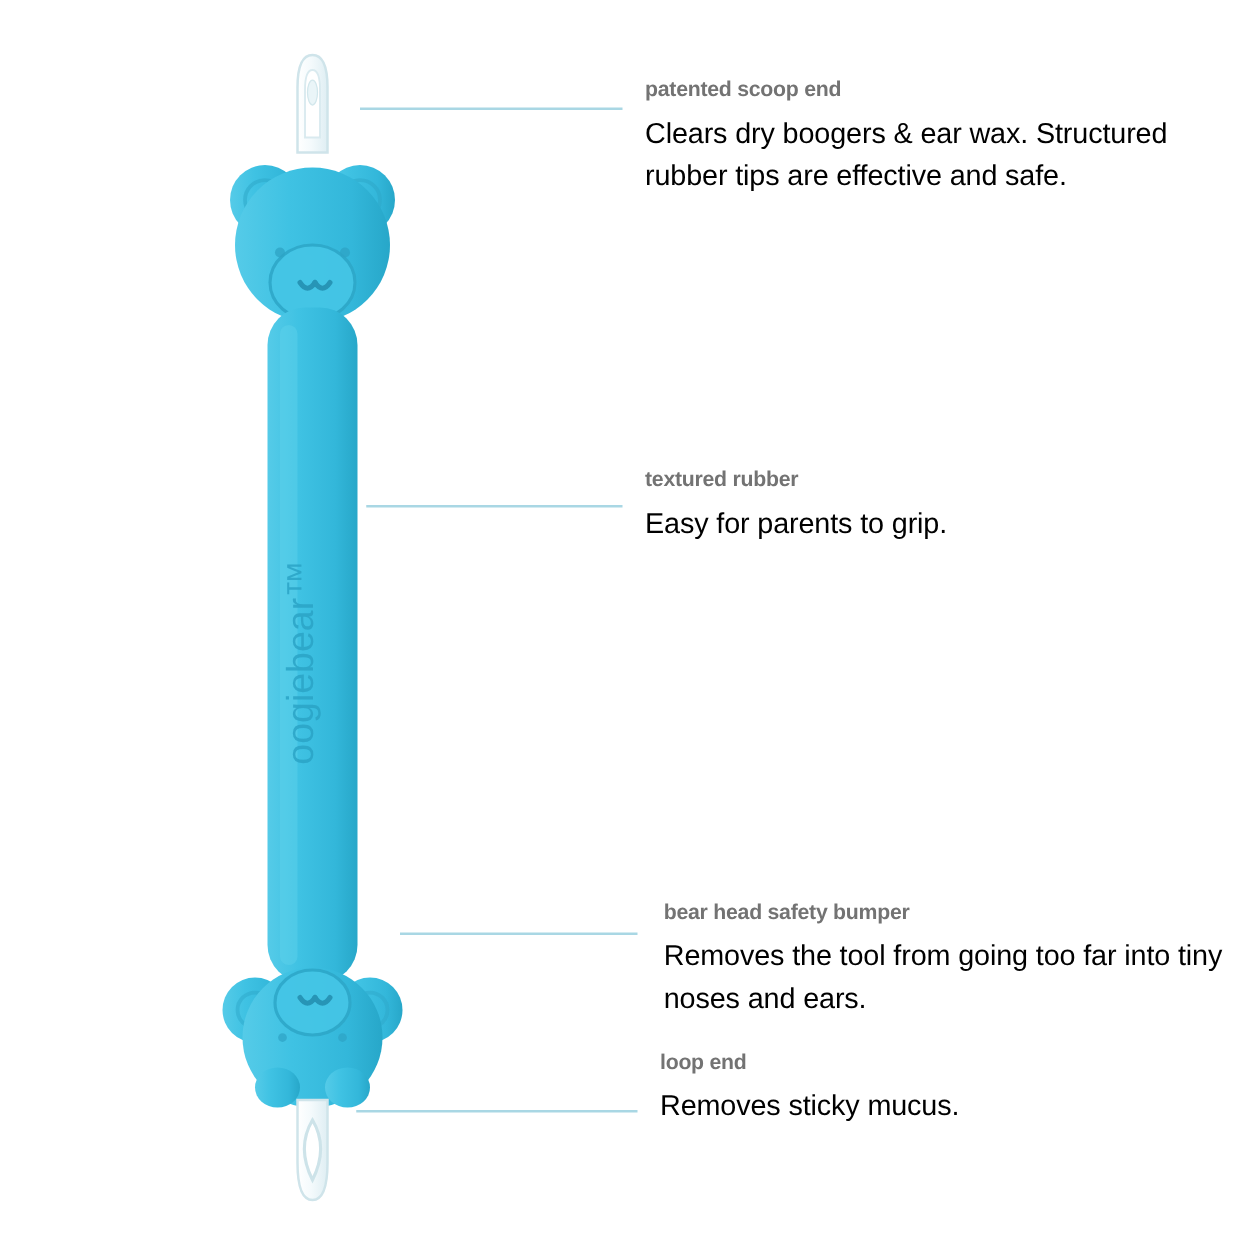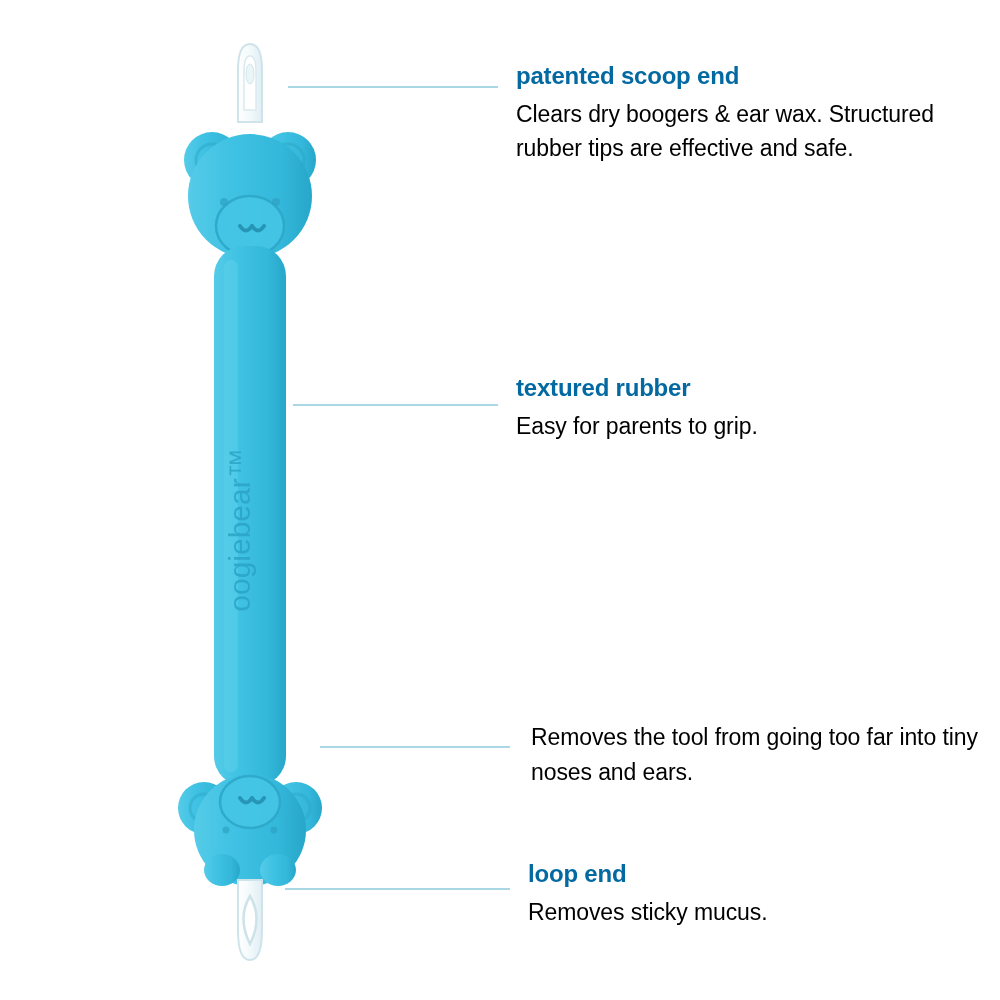--- a/index.html
+++ b/index.html
@@ -38,39 +38,39 @@
     height: 2px;
     background: #a9d7e4;
   }
 
   
   .callout {
     position: absolute;
     width: 470px;
   }
   .callout .title {
-    font-size: 24px;
+    font-size: 17px;
     font-weight: bold;
     letter-spacing: -0.2px;
-    color: #0369a1;
+    color: #737373;
     margin: 0 0 7px 0;
     line-height: 1.15;
   }
   .callout .body {
     font-size: 23px;
     line-height: 1.5;
     color: #000000;
     margin: 0;
     letter-spacing: -0.1px;
   }
 
   #c1 { left: 516px; top: 62px; }
   #c2 { left: 516px; top: 374px; }
   #c3 { left: 531px; top: 720px; }
-  #c4 { left: 528px; top: 860px; }
+  #c4 { left: 528px; top: 840px; }
 
   .lead1 { left: 288px; top: 86px;  width: 210px; }
   .lead2 { left: 293px; top: 404px; width: 205px; }
   .lead3 { left: 320px; top: 746px; width: 190px; }
   .lead4 { left: 285px; top: 888px; width: 225px; }
 </style>
 </head>
 <body>
 
 <div class="stage">
@@ -148,20 +148,21 @@
     <p class="title">patented scoop end</p>
     <p class="body">Clears dry boogers &amp; ear wax. Structured rubber tips are effective and safe.</p>
   </div>
 
   <div class="callout" id="c2">
     <p class="title">textured rubber</p>
     <p class="body">Easy for parents to grip.</p>
   </div>
 
   <div class="callout" id="c3">
+    <p class="title">bear head safety bumper</p>
     <p class="body">Removes the tool from going too far into tiny noses and ears.</p>
   </div>
 
   <div class="callout" id="c4">
     <p class="title">loop end</p>
     <p class="body">Removes sticky mucus.</p>
   </div>
 
 </div>
 

